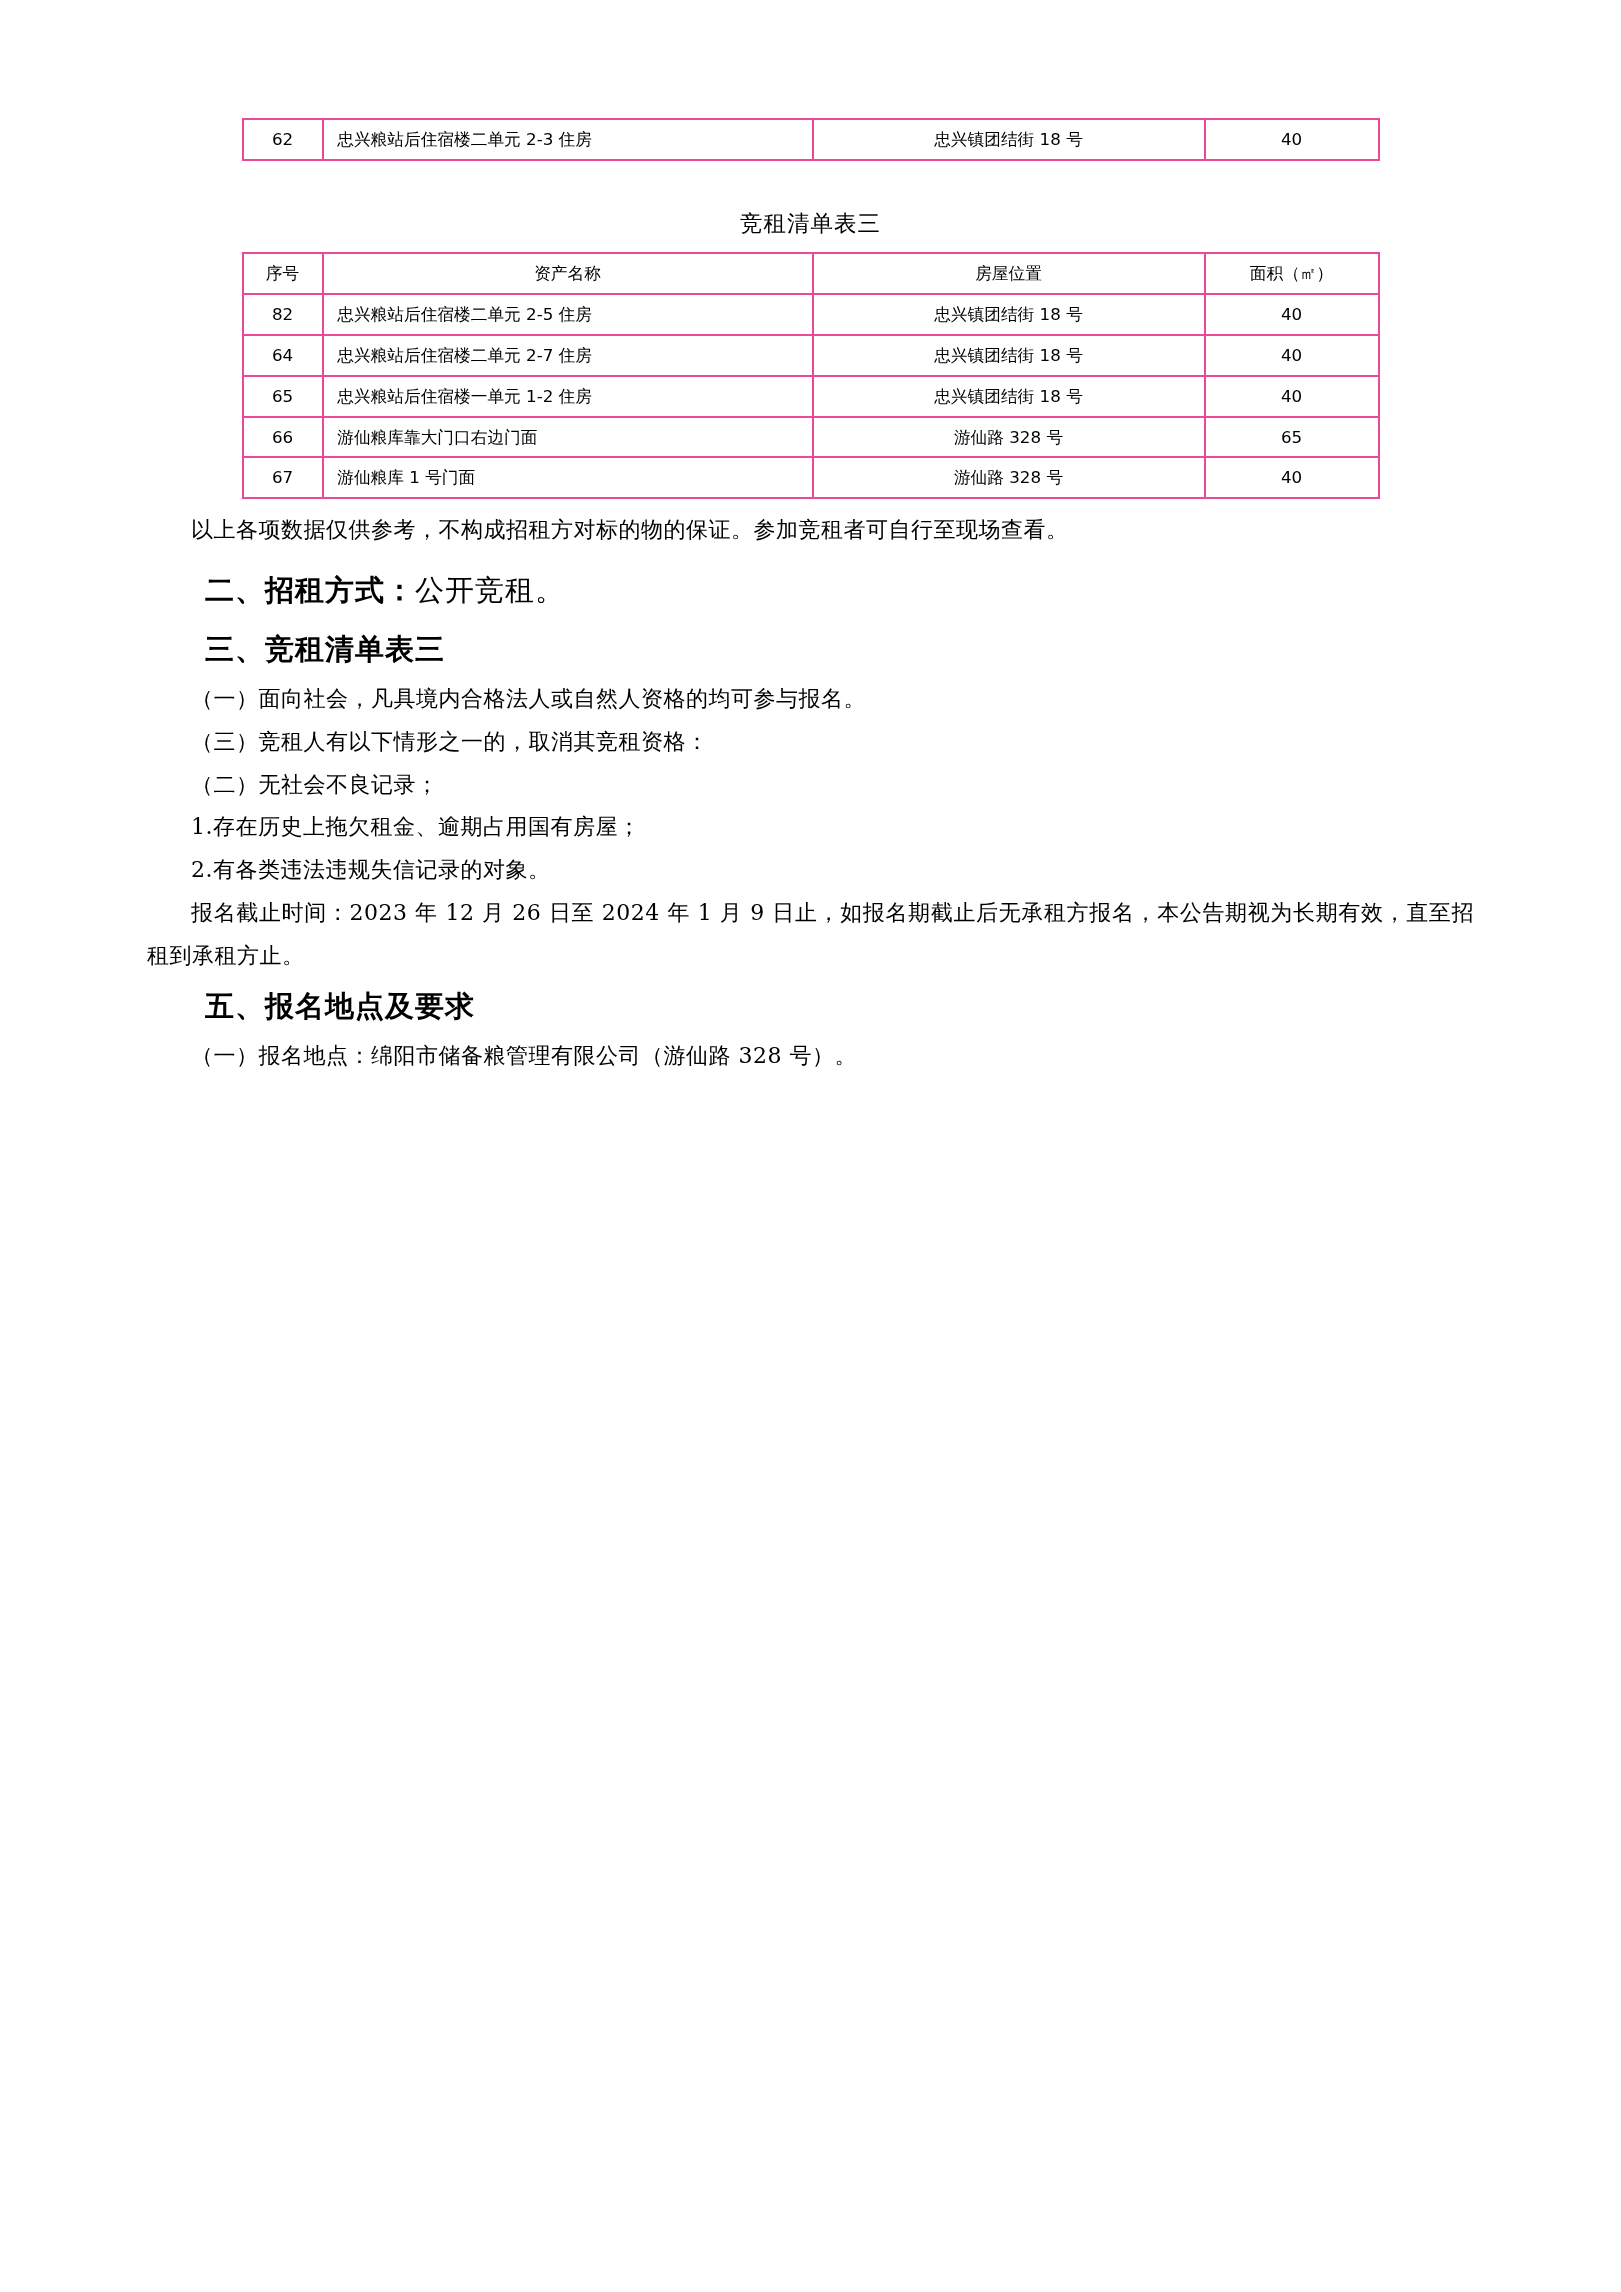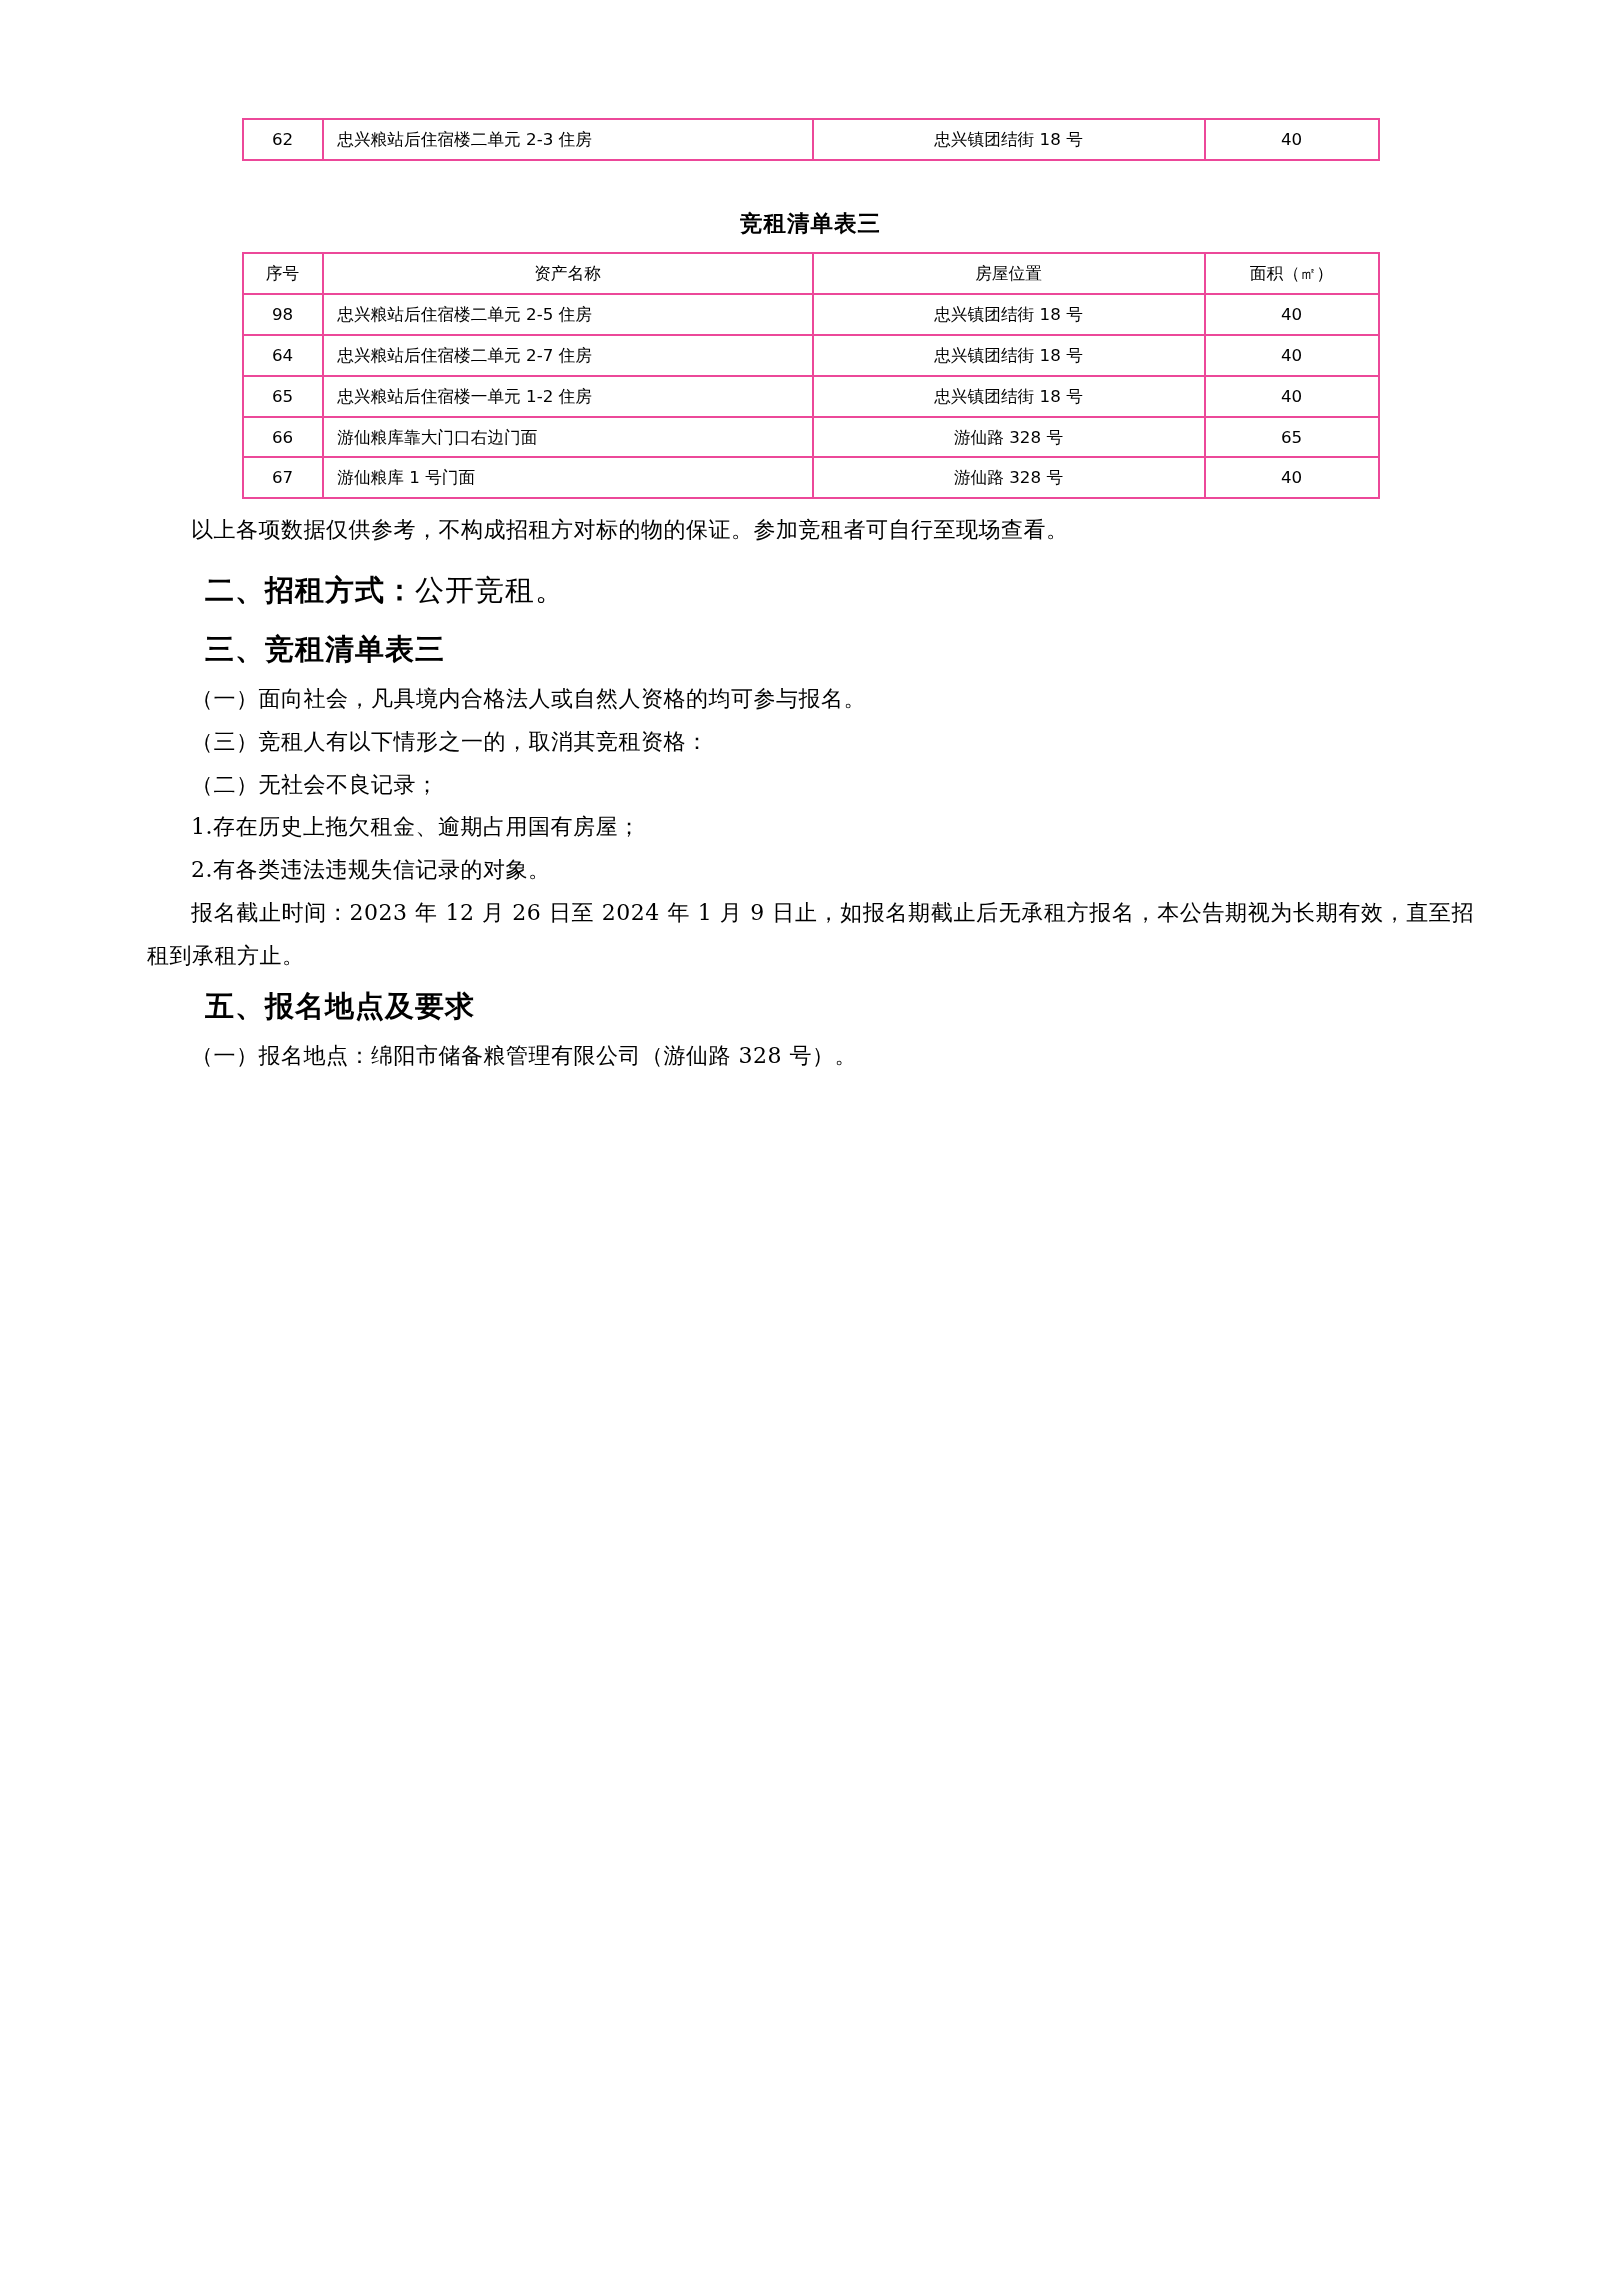--- a/index.html
+++ b/index.html
@@ -46,21 +46,21 @@
     padding-left: 13.7px;
   }
   col.c-no    { width: 80px; }
   col.c-name  { width: 490px; }
   col.c-loc   { width: 392px; }
   col.c-area  { width: 174px; }
 
   .tbl-title {
     text-align: center;
     font-family: "DejaVu Sans", "Liberation Sans", sans-serif;
-    font-weight: bold;
+    font-weight: normal;
     font-size: 22.5px;
     margin: 47px 0 13.7px 0;
     letter-spacing: 1px;
   }
 
   
   .para {
     font-family: "DejaVu Serif", "Liberation Serif", serif;
     font-size: 22px;
     line-height: 1.95;
@@ -119,21 +119,21 @@
     <thead>
       <tr>
         <th>序号</th>
         <th>资产名称</th>
         <th>房屋位置</th>
         <th>面积（㎡）</th>
       </tr>
     </thead>
     <tbody>
       <tr>
-        <td>98</td>
+        <td>82</td>
         <td class="name">忠兴粮站后住宿楼二单元 2-5 住房</td>
         <td>忠兴镇团结街 18 号</td>
         <td>40</td>
       </tr>
       <tr>
         <td>64</td>
         <td class="name">忠兴粮站后住宿楼二单元 2-7 住房</td>
         <td>忠兴镇团结街 18 号</td>
         <td>40</td>
       </tr>

